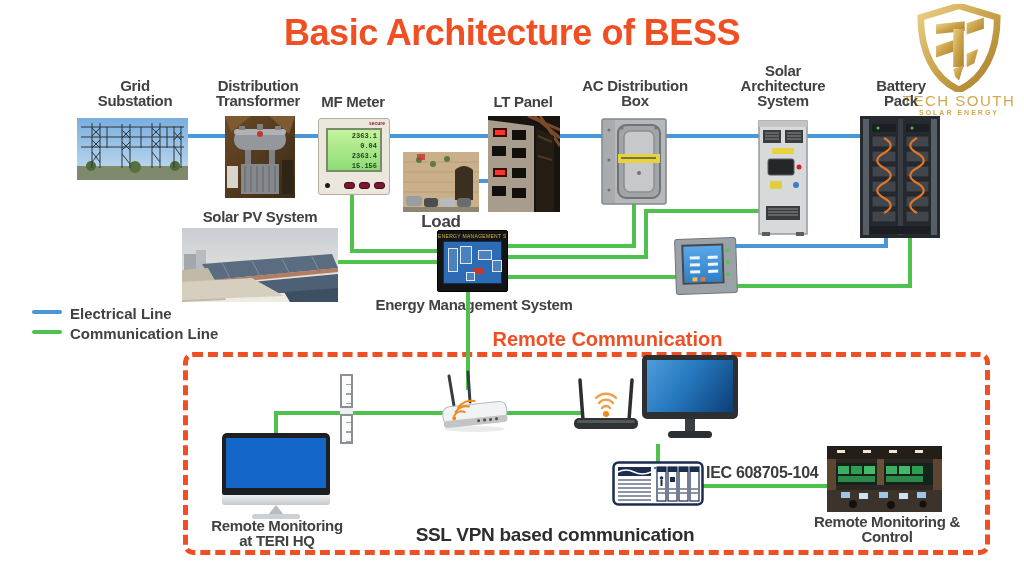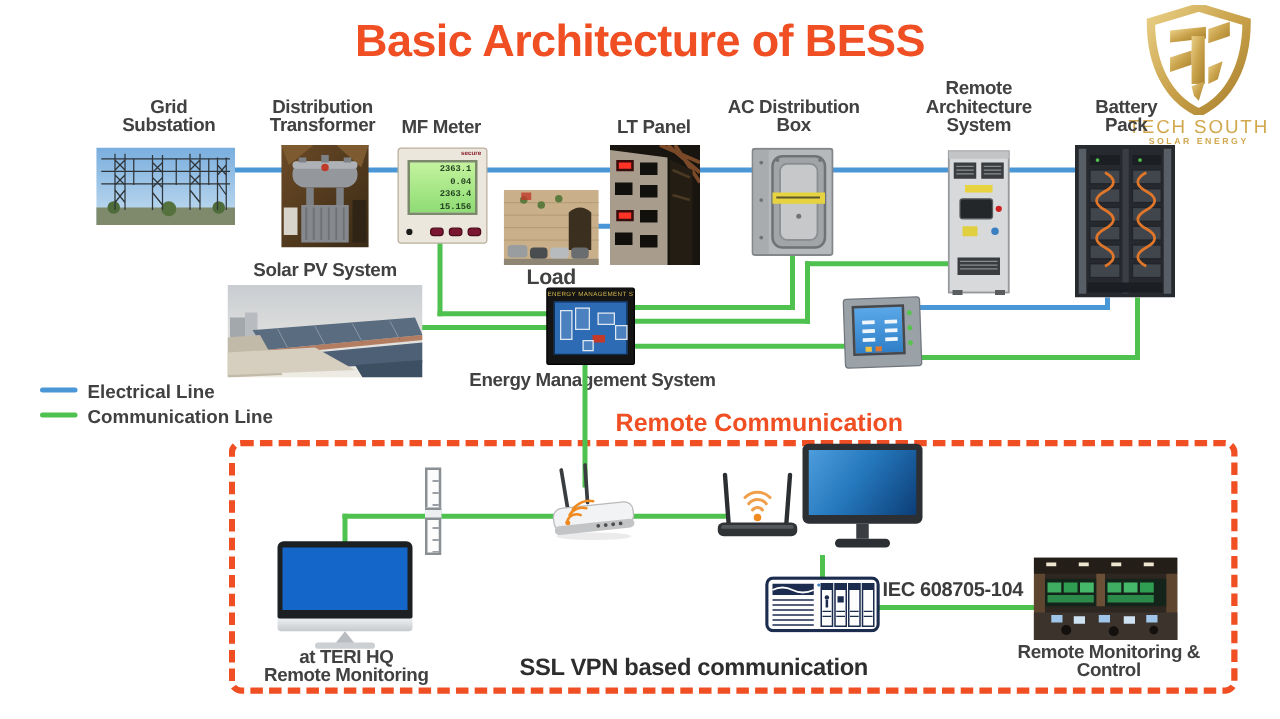--- a/index.html
+++ b/index.html
@@ -368,21 +368,21 @@
     <span>MF Meter</span>
   </div>
   <div class="lbl" style="left:481px;top:94px;width:84px">
     <span>LT Panel</span>
   </div>
   <div class="lbl" style="left:578px;top:78px;width:114px">
     <span>AC Distribution</span>
       <span>Box</span>
   </div>
   <div class="lbl" style="left:733px;top:63px;width:100px">
-    <span>Remote</span>
+    <span>Solar</span>
     <span>Architecture</span>
     <span>System</span>
   </div>
   <div class="lbl" style="left:861px;top:78px;width:80px">
     <span>Battery</span>
       <span>Pack</span>
   </div>
   <div class="lbl" style="left:184px;top:209px;width:152px">
     <span>Solar PV System</span>
   </div>
@@ -521,22 +521,22 @@
       <rect x="52" y="46" width="9" height="6" fill="#9fc6e8"></rect>
         <rect x="72" y="47" width="9" height="6" fill="#cfe2f2"></rect>
       <rect x="90" y="46" width="9" height="6" fill="#9fc6e8"></rect>
       <circle cx="26" cy="58" r="4" fill="#14100d"></circle>
         <circle cx="64" cy="59" r="4" fill="#14100d"></circle>
         <circle cx="96" cy="58" r="3.5" fill="#14100d"></circle>
     </svg>
   </div>
 
   <div class="lbl" style="left:198px;top:518px;width:158px">
-    <span>at TERI HQ</span>
-      <span>Remote Monitoring</span>
+    <span>Remote Monitoring</span>
+      <span>at TERI HQ</span>
   </div>
   <div class="ssl">SSL VPN based communication</div>
   <div class="iec">IEC 608705-104</div>
   <div class="lbl" style="left:793px;top:514px;width:188px">
     <span>Remote Monitoring &amp; Control</span>
   </div>
 
 </div>
 
 </body></html>

